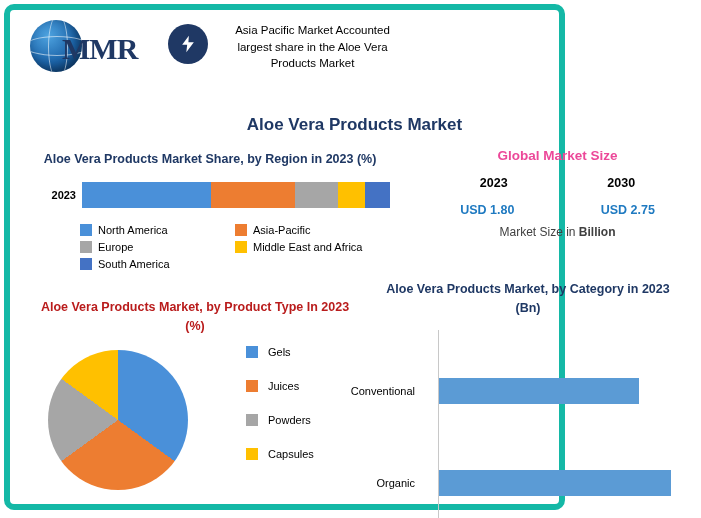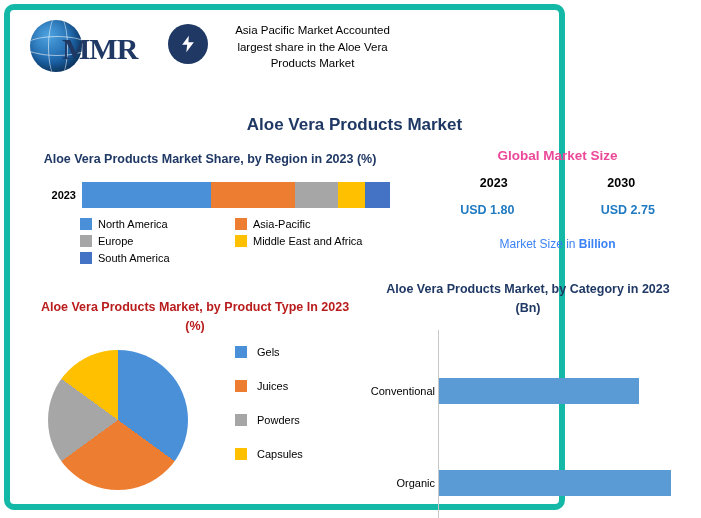--- a/index.html
+++ b/index.html
@@ -57,57 +57,57 @@
   }
   
   .sec-title{
     font-size:12.5px;font-weight:bold;color:#1f3864;text-align:center;line-height:1.45;
   }
   .region-wrap{position:absolute;left:20px;top:140px;width:360px;}
   .bar-row{display:flex;align-items:center;margin-top:14px;}
   .bar-label{width:46px;text-align:right;font-size:11px;font-weight:bold;color:#000;padding-right:6px;}
   .stack{height:26px;display:flex;flex:1;}
   .seg{height:100%;}
-  .legend{margin-top:10px;padding-left:50px;display:flex;flex-wrap:wrap;}
+  .legend{margin-top:16px;padding-left:50px;display:flex;flex-wrap:wrap;}
   .lg-item{display:flex;align-items:center;width:50%;margin-bottom:5px;}
   .sw{width:12px;height:12px;margin-right:6px;flex:0 0 auto;}
   .lg-txt{font-size:11px;color:#000;}
   
   .ms-wrap{position:absolute;left:420px;top:138px;width:255px;text-align:center;}
   .ms-title{font-size:13.5px;font-weight:bold;color:#ec4899;}
   .ms-years{display:flex;justify-content:space-around;margin-top:13px;}
   .ms-year{font-size:12.5px;font-weight:bold;color:#000;}
   .ms-vals{display:flex;justify-content:space-around;margin-top:13px;gap:26px;}
   .ms-val{font-size:12.5px;font-weight:bold;color:#1f7ac1;}
-  .ms-foot{margin-top:20px;font-size:12px;color:#3b82f6;}
+  .ms-foot{margin-top:8px;font-size:12px;color:#404040;}
   .ms-foot b{font-weight:bold;}
   
   .pie-wrap{position:absolute;left:20px;top:288px;width:330px;}
   .pie-title{font-size:12.5px;font-weight:bold;color:#b91c1c;text-align:center;line-height:1.5;}
   .pie{
     position:absolute;left:18px;top:52px;width:140px;height:140px;border-radius:50%;
     background:conic-gradient(
       #4a90d9 0deg 126deg,
       #ed7d31 126deg 234deg,
       #a6a6a6 234deg 306deg,
       #ffc000 306deg 360deg);
   }
   .pie-legend{position:absolute;left:205px;top:48px;}
-  .pl-item{display:flex;align-items:center;margin-bottom:22px;}
+  .pl-item{display:flex;align-items:center;margin-bottom:22px;margin-left:11px;}
   .pl-sw{width:12px;height:12px;margin-right:10px;}
   .pl-txt{font-size:11px;color:#000;}
   
   .cat-wrap{position:absolute;left:368px;top:270px;width:300px;}
   .cat-title{font-size:12.5px;font-weight:bold;color:#1f3864;text-align:center;line-height:1.5;}
   .cat-plot{position:absolute;left:60px;top:50px;width:232px;height:190px;border-left:1px solid #c8c8c8;}
   .cat-row{position:absolute;height:26px;}
   .cat-bar{height:100%;background:#5b9bd5;}
   .cat-name{
     position:absolute;right:100%;top:0;height:26px;line-height:26px;
-    padding-right:4px;font-size:11px;color:#000;white-space:nowrap;
+    padding-right:24px;font-size:11px;color:#000;white-space:nowrap;
   }
 </style>
 </head>
 <body>
 
 <div class="frame">
 
   <div class="logo">
     <div class="globe"></div>
     <div class="logo-text">MMR</div>

